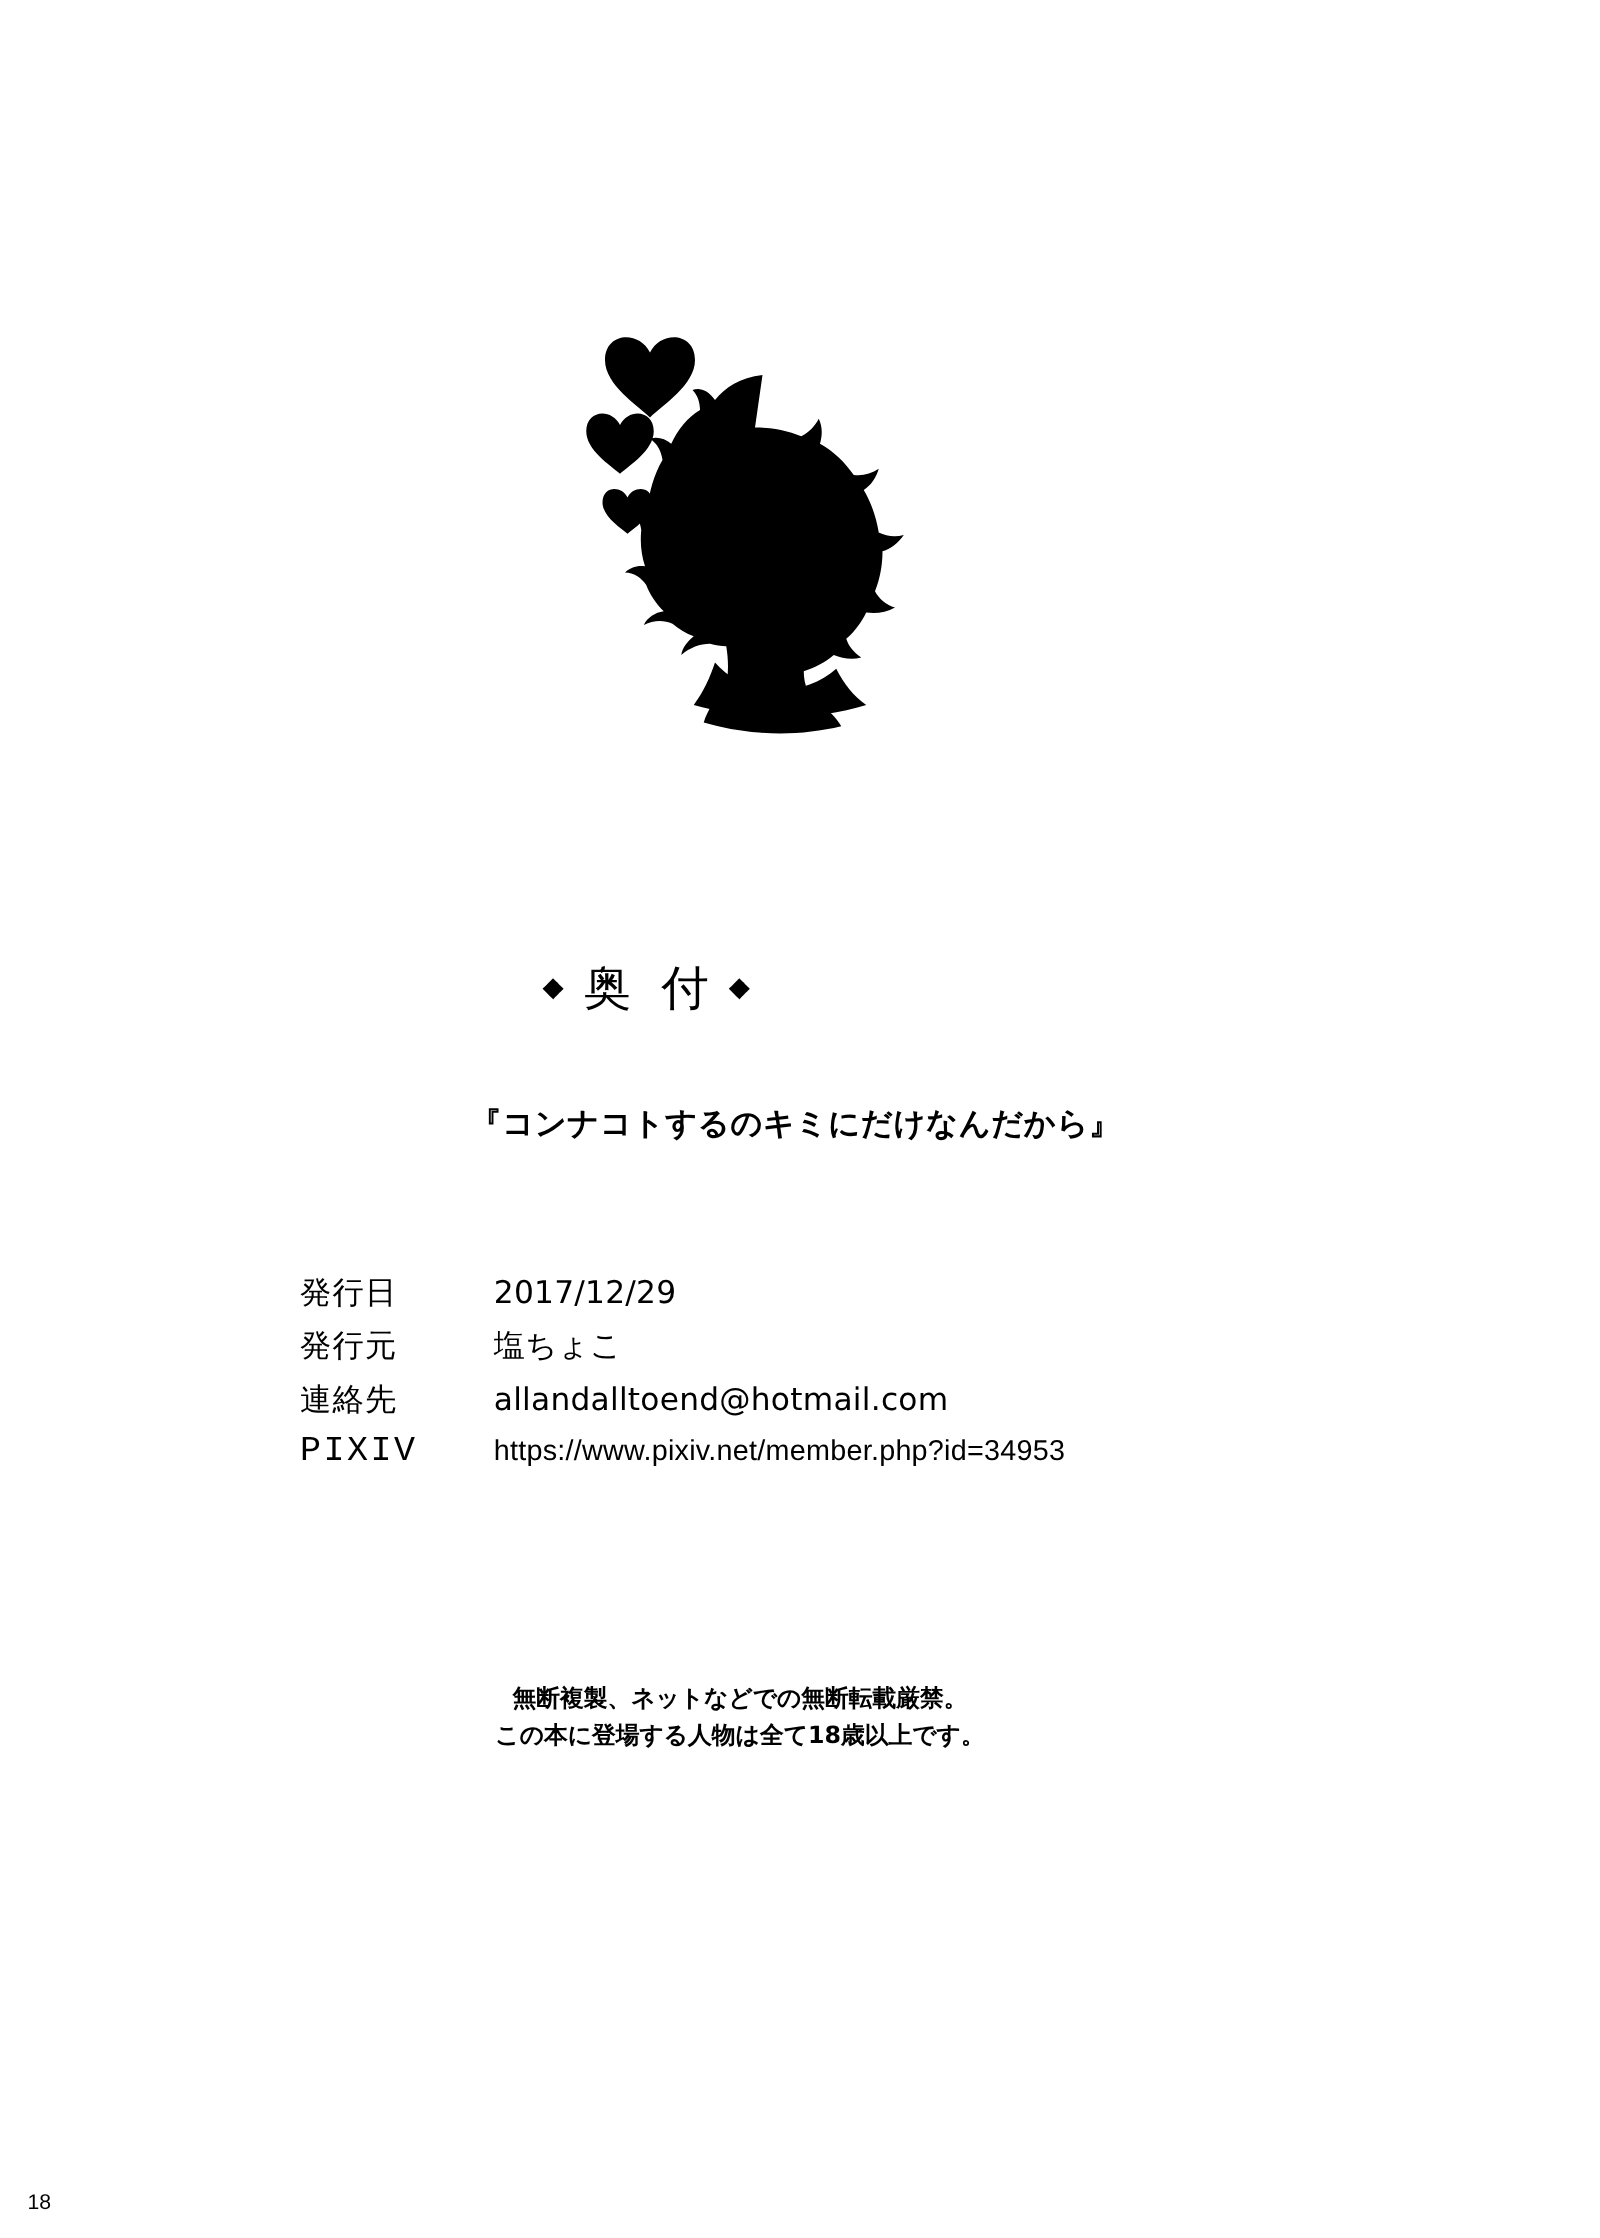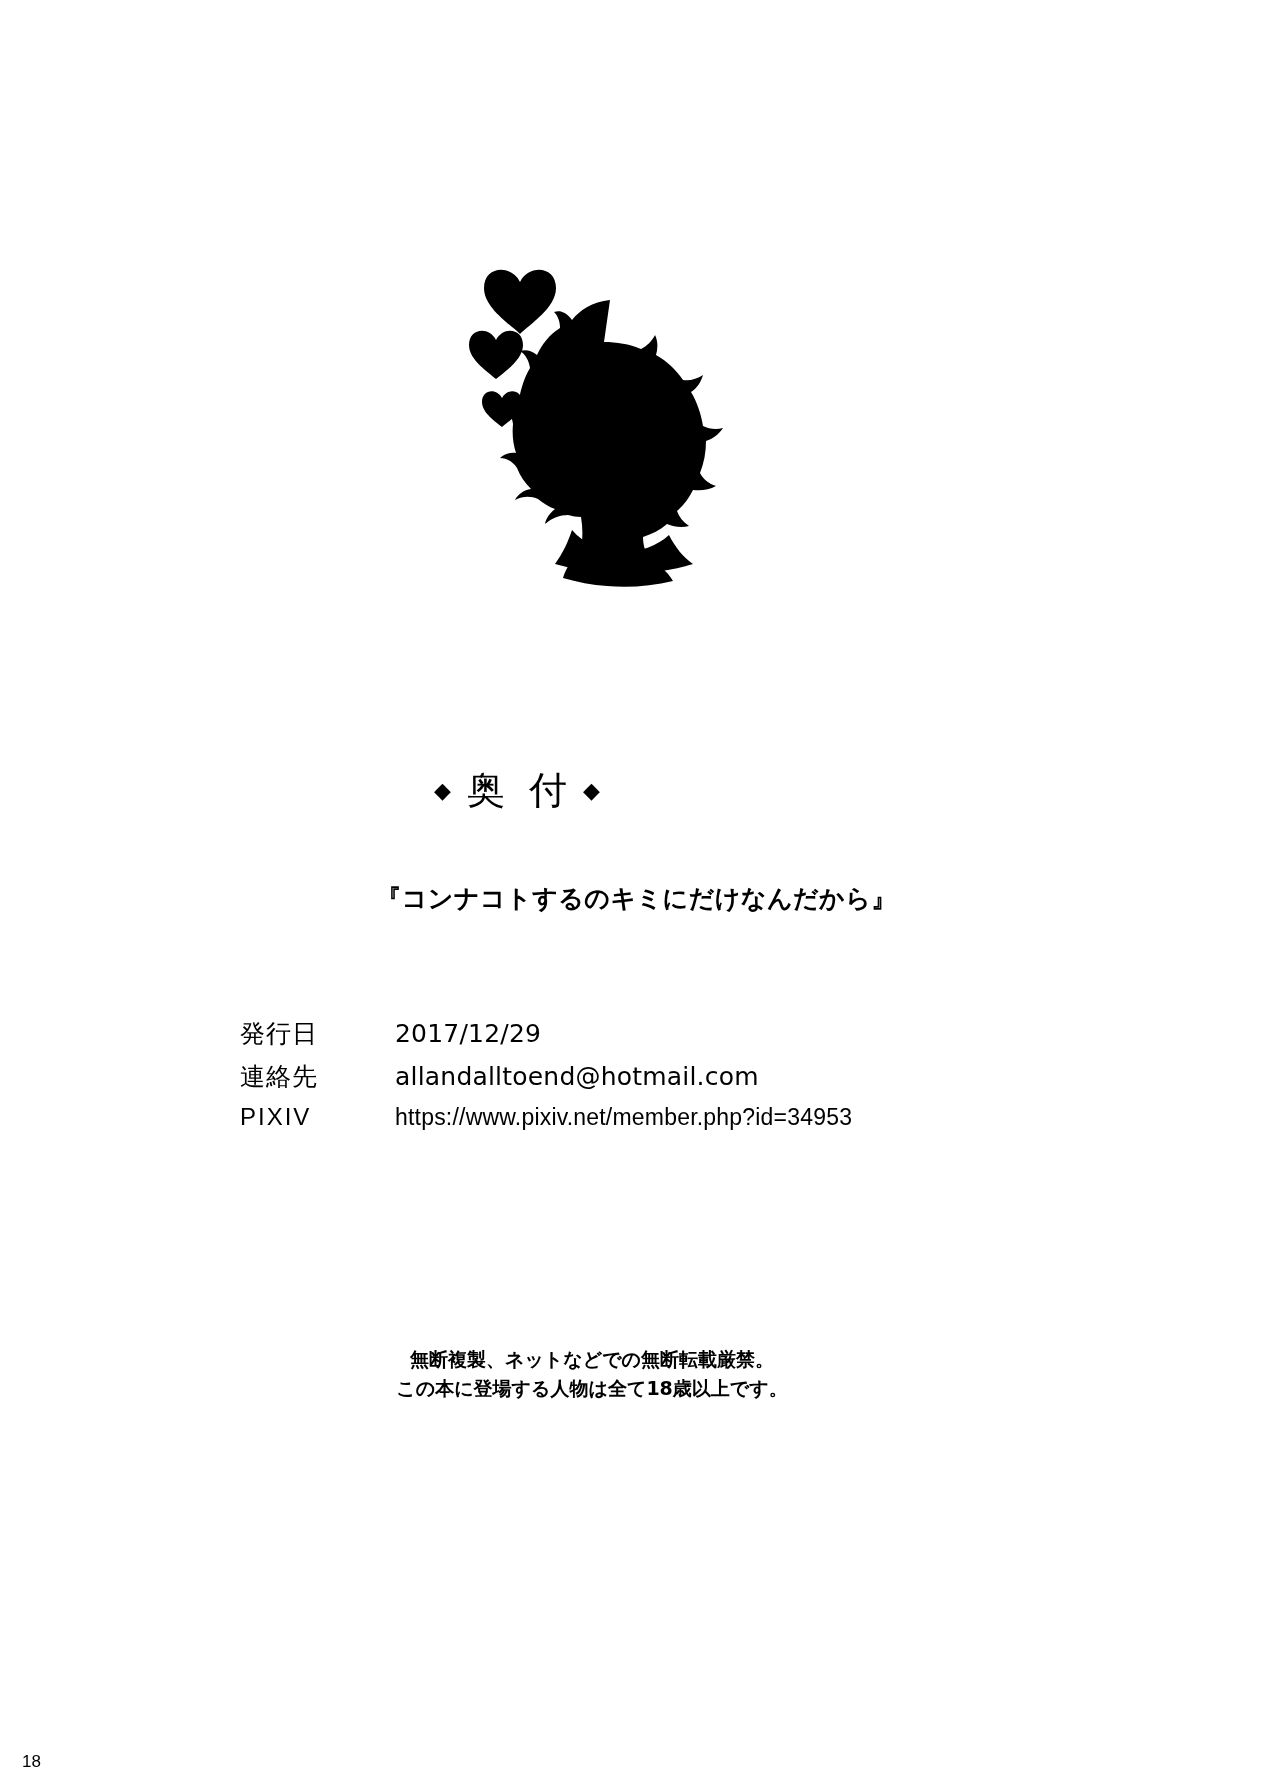--- a/index.html
+++ b/index.html
@@ -80,23 +80,23 @@
     white-space: nowrap;
   }
   .info-table td.label {
     width: 155px;
     letter-spacing: 1px;
   }
   .info-table td.value {
     letter-spacing: 0.2px;
   }
   .info-table tr.latin td.label {
-    font-family: Liberation Sans, sans-serif;
+    font-family: Liberation Mono, monospace;
     letter-spacing: 2px;
-    font-size: 24px;
+    font-size: 28px;
   }
   .info-table tr.latin td.value {
     font-family: "Liberation Sans", sans-serif;
     font-size: 23px;
   }
 
   
   .notices {
     position: absolute;
     top: 1345px;
@@ -190,20 +190,24 @@
 
 <div class="work-title">『コンナコトするのキミにだけなんだから』</div>
 
 <table class="info-table">
   <tbody>
     <tr>
       <td class="label">発行日</td>
       <td class="value">2017/12/29</td>
     </tr>
     <tr>
+      <td class="label">発行元</td>
+      <td class="value">塩ちょこ</td>
+    </tr>
+    <tr>
       <td class="label">連絡先</td>
       <td class="value">allandalltoend@hotmail.com</td>
     </tr>
     <tr class="latin">
       <td class="label">PIXIV</td>
       <td class="value">https://www.pixiv.net/member.php?id=34953</td>
     </tr>
   </tbody>
 </table>
 

